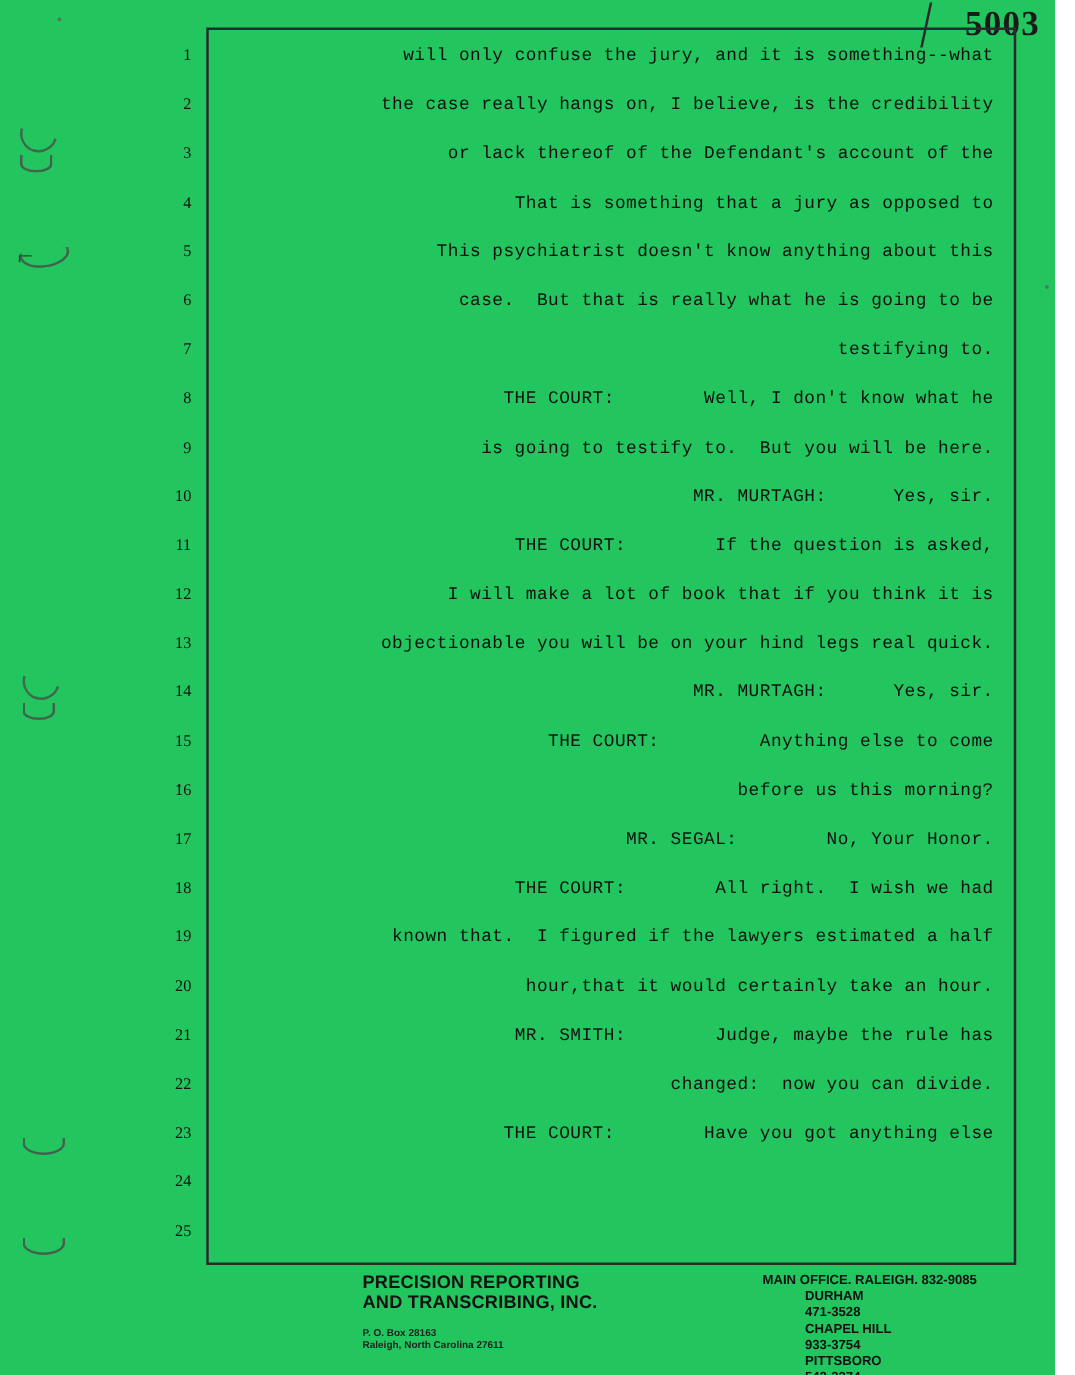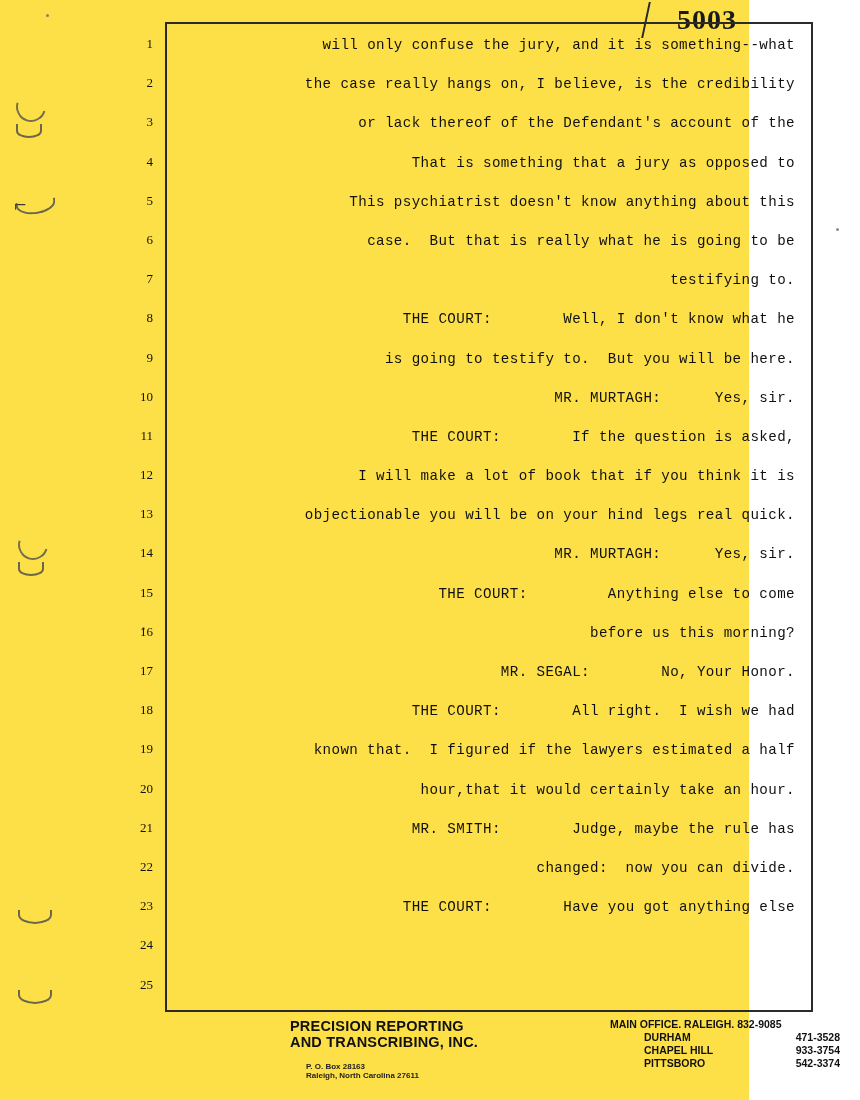--- a/index.html
+++ b/index.html
@@ -12,23 +12,23 @@
     height: 1100px;
     font-family: "Liberation Mono", monospace;
     color: #111;
     position: relative;
     overflow: hidden;
   }
 
   .page {
     position: absolute;
     left: 0; top: 0;
-    width: 749px;
+    width: 844px;
     height: 1100px;
-    background: #fde047;
+    background: #22c55e;
   }
 
   
   .page-number {
     position: absolute;
     right: 12px;
     top: 4px;
     font-family: "Liberation Serif", serif;
     font-size: 28px;
     letter-spacing: 1px;
@@ -164,21 +164,20 @@
   }
   .footer-address {
     position: absolute;
     left: 110px;
     top: 44px;
     font-family: "Liberation Sans", sans-serif;
     font-size: 8px;
     font-weight: 700;
     line-height: 9px;
     color: #222;
-    margin-left: 16px;
   }
   .footer-contacts {
     position: absolute;
     left: 430px;
     top: 0px;
     width: 230px;
     font-family: "Liberation Sans", sans-serif;
     font-size: 10.5px;
     font-weight: 700;
     line-height: 13px;
@@ -187,21 +186,21 @@
   .footer-contacts .row {
     display: flex;
     justify-content: space-between;
   }
   .footer-contacts .mainoffice {
     text-align: left;
     white-space: nowrap;
   }
   .fc-city { display: inline-block; }
   .fc-num { display: inline-block; }
-  .row-indent { padding-left: 34px; }
+  .row-indent { padding-left: 34px; flex-direction: column; }
 </style>
 </head>
 <body>
 
 <div class="page">
 
   <div class="page-number-rule"></div>
   <div class="page-number">5003</div>
 
   <div class="speck" style="left:46px; top:14px;"></div>

